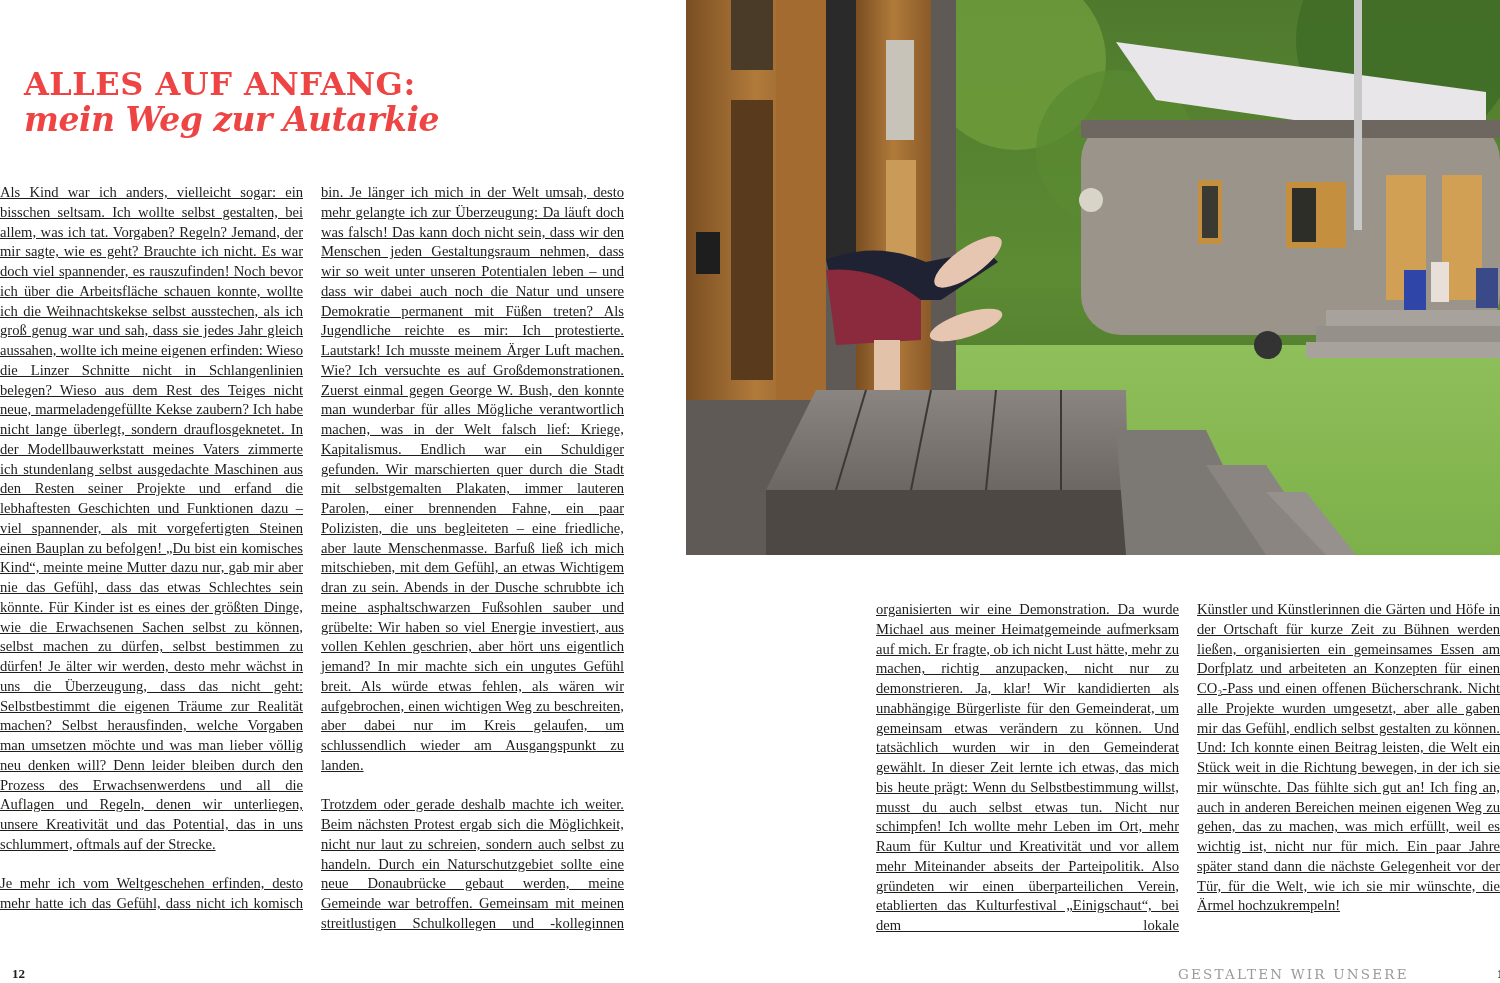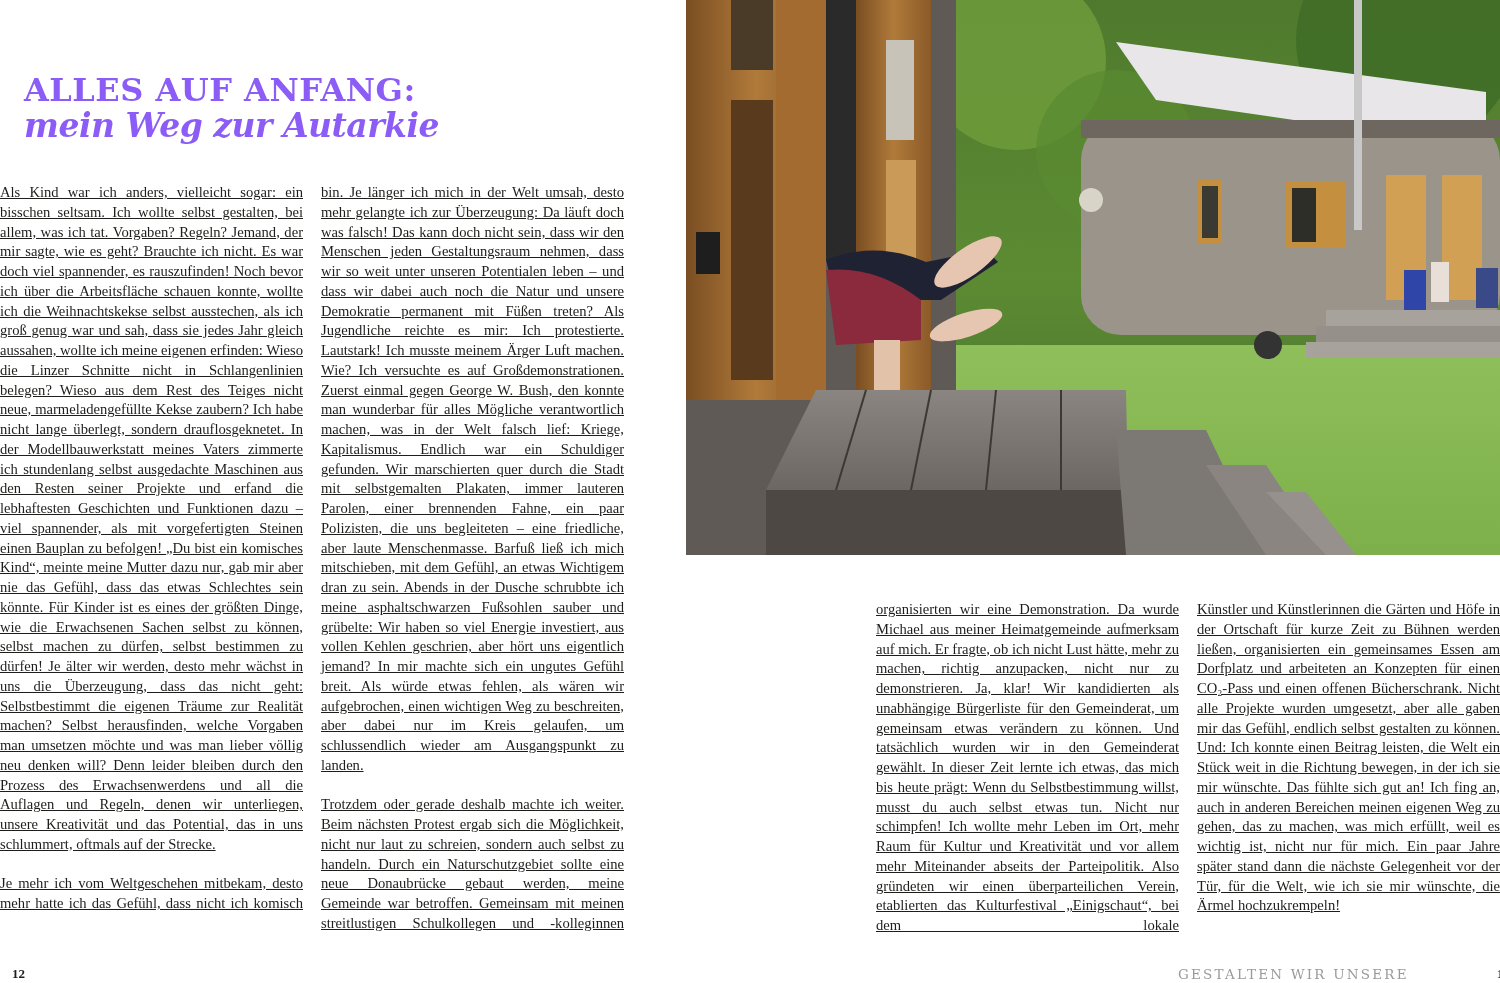--- a/index.html
+++ b/index.html
@@ -1,17 +1,17 @@
 <!DOCTYPE html>
 <html><head>
   <meta charset="utf-8">
   <style>
     html, body { margin:0; padding:0; background:#ffffff; }
     body { width:1500px; height:983px; position:relative; overflow:hidden; font-family:"Liberation Serif", "DejaVu Serif", serif; color:#1d1d1b; }
-    .title { position:absolute; left:24px; top:72px; color:#8b5cf6; line-height:36px; }
+    .title { position:absolute; left:24px; top:66px; color:#ef4444; line-height:36px; }
     .title .t1 { font-family:"DejaVu Serif", serif; font-weight:bold; font-size:32px; letter-spacing:0.5px; }
     .title .t2 { font-family:"DejaVu Serif", serif; font-weight:bold; font-style:italic; font-size:33px; letter-spacing:-0.5px; }
     .col { position:absolute; font-size:14.6px; line-height:19.75px; text-align:justify; hyphens:manual; }
     .col p { margin:0 0 19.75px 0; text-align:justify; text-align-last:justify;text-decoration:underline; }
     .col p.last { text-align-last:left; }
     .col p:last-child { margin-bottom:0; }
     .c1 { left:0; top:183px; width:303px; }
     .c2 { left:321px; top:183px; width:303px; }
     .c3 { left:876px; top:600px; width:303px; }
     .c4 { left:1197px; top:600px; width:303px; }
@@ -22,21 +22,21 @@
 </head>
 <body>
 
 <div class="title">
   <div class="t1">ALLES AUF ANFANG:</div>
   <div class="t2">mein Weg zur Autarkie</div>
 </div>
 
 <div class="col c1">
   <p class="last">Als Kind war ich anders, vielleicht sogar: ein bisschen seltsam. Ich wollte selbst gestalten, bei allem, was ich tat. Vorgaben? Regeln? Jemand, der mir sagte, wie es geht? Brauchte ich nicht. Es war doch viel spannender, es rauszufinden! Noch bevor ich über die Arbeitsfläche schauen konnte, wollte ich die Weihnachtskekse selbst ausstechen, als ich groß genug war und sah, dass sie jedes Jahr gleich aussahen, wollte ich meine eigenen erfinden: Wieso die Linzer Schnitte nicht in Schlangenlinien belegen? Wieso aus dem Rest des Teiges nicht neue, marmeladengefüllte Kekse zaubern? Ich habe nicht lange überlegt, sondern drauflosgeknetet. In der Modellbauwerkstatt meines Vaters zimmerte ich stundenlang selbst ausgedachte Maschinen aus den Resten seiner Projekte und erfand die lebhaftesten Geschichten und Funktionen dazu – viel spannender, als mit vorgefertigten Steinen einen Bauplan zu befolgen! „Du bist ein komisches Kind“, meinte meine Mutter dazu nur, gab mir aber nie das Gefühl, dass das etwas Schlechtes sein könnte. Für Kinder ist es eines der größten Dinge, wie die Erwachsenen Sachen selbst zu können, selbst machen zu dürfen, selbst bestimmen zu dürfen! Je älter wir werden, desto mehr wächst in uns die Überzeugung, dass das nicht geht: Selbstbestimmt die eigenen Träume zur Realität machen? Selbst herausfinden, welche Vorgaben man umsetzen möchte und was man lieber völlig neu denken will? Denn leider bleiben durch den Prozess des Erwachsenwerdens und all die Auflagen und Regeln, denen wir unterliegen, unsere Kreativität und das Potential, das in uns schlummert, oftmals auf der Strecke.</p>
-  <p>Je mehr ich vom Weltgeschehen mitbekam, desto mehr hatte ich das Gefühl, dass nicht ich komisch</p>
+  <p>Je mehr ich vom Weltgeschehen erfinden, desto mehr hatte ich das Gefühl, dass nicht ich komisch</p>
 </div>
 
 <div class="col c2">
   <p class="last">bin. Je länger ich mich in der Welt umsah, desto mehr gelangte ich zur Überzeugung: Da läuft doch was falsch! Das kann doch nicht sein, dass wir den Menschen jeden Gestaltungsraum nehmen, dass wir so weit unter unseren Potentialen leben – und dass wir dabei auch noch die Natur und unsere Demokratie permanent mit Füßen treten? Als Jugendliche reichte es mir: Ich protestierte. Lautstark! Ich musste meinem Ärger Luft machen. Wie? Ich versuchte es auf Großdemonstrationen. Zuerst einmal gegen George W. Bush, den konnte man wunderbar für alles Mögliche verantwortlich machen, was in der Welt falsch lief: Kriege, Kapitalismus. Endlich war ein Schuldiger gefunden. Wir marschierten quer durch die Stadt mit selbstgemalten Plakaten, immer lauteren Parolen, einer brennenden Fahne, ein paar Polizisten, die uns begleiteten – eine friedliche, aber laute Menschenmasse. Barfuß ließ ich mich mitschieben, mit dem Gefühl, an etwas Wichtigem dran zu sein. Abends in der Dusche schrubbte ich meine asphaltschwarzen Fußsohlen sauber und grübelte: Wir haben so viel Energie investiert, aus vollen Kehlen geschrien, aber hört uns eigentlich jemand? In mir machte sich ein ungutes Gefühl breit. Als würde etwas fehlen, als wären wir aufgebrochen, einen wichtigen Weg zu beschreiten, aber dabei nur im Kreis gelaufen, um schlussendlich wieder am Ausgangspunkt zu landen.</p>
   <p>Trotzdem oder gerade deshalb machte ich weiter. Beim nächsten Protest ergab sich die Möglichkeit, nicht nur laut zu schreien, sondern auch selbst zu handeln. Durch ein Naturschutzgebiet sollte eine neue Donaubrücke gebaut werden, meine Gemeinde war betroffen. Gemeinsam mit meinen streitlustigen Schulkollegen und -kolleginnen</p>
 </div>
 
 <div class="photo">
   <svg width="814" height="555" viewBox="0 0 814 555">
     <defs>

